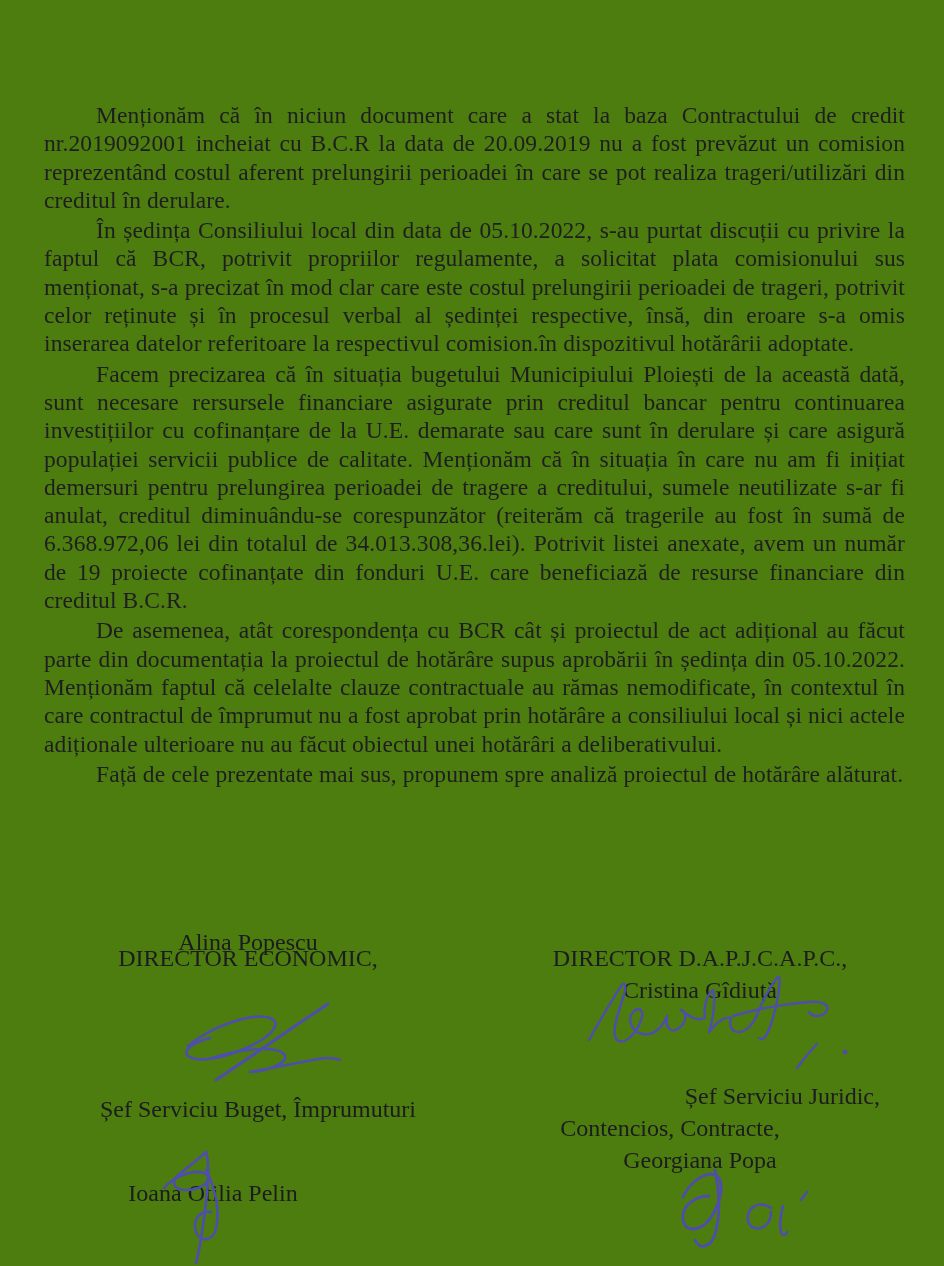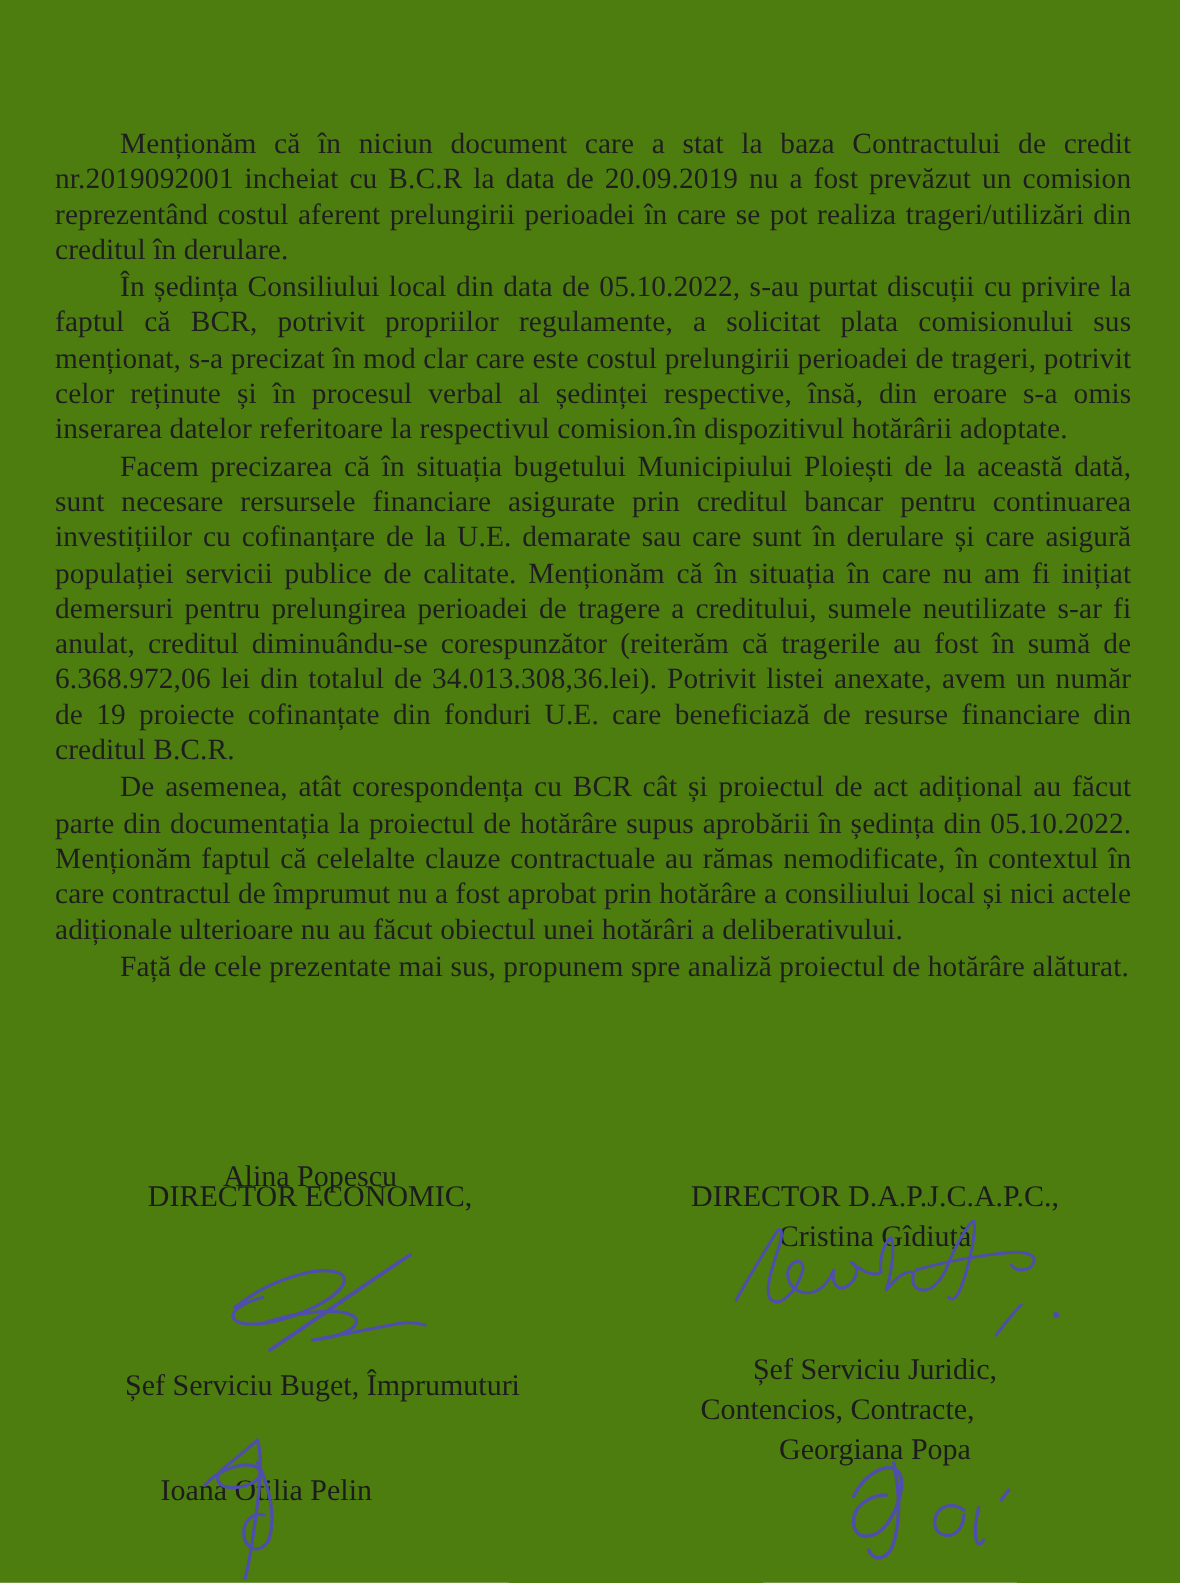--- a/index.html
+++ b/index.html
@@ -70,21 +70,21 @@
   <div class="sig-line" style="left:520px; top:944px; width:360px;">DIRECTOR D.A.P.J.C.A.P.C.,</div>
   <div class="sig-line" style="left:520px; top:976px; width:360px;">Cristina Gîdiuță</div>
 
   <svg class="sig-svg" style="left:583px; top:976px;" width="270" height="100" viewBox="0 0 270 100">
     <path d="M6,64 C18,42 32,20 38,10 C42,4 44,10 40,22 C34,40 28,58 34,64 C42,70 54,56 58,44 C62,34 56,30 50,36 C44,43 48,56 60,58 C72,60 80,50 84,40 C82,52 88,58 96,52 C104,46 104,36 98,34 C106,40 114,46 122,42 C120,32 124,18 130,14 C133,22 130,44 126,56 C134,46 142,40 148,42 C146,50 148,56 156,56 C164,56 172,46 176,34 C182,20 190,6 196,0 C198,8 194,30 188,48 C184,60 180,66 176,62" stroke-width="2.4"></path>
     <path d="M150,40 C170,34 200,28 226,26 C238,25 246,28 244,34 C241,41 230,42 226,36" stroke-width="2.4"></path>
     <path d="M214,92 C220,84 228,74 234,68" stroke-width="2.4"></path>
     <circle cx="262" cy="76" r="2.4" fill="#4f4dae" stroke="none"></circle>
   </svg>
 
-  <div class="sig-line" style="left:520px; top:1082px; width:360px;">Șef Serviciu Juridic,</div>
+  <div class="sig-line" style="left:520px; top:1082px; width:360px;text-align:right;">Șef Serviciu Juridic,</div>
   <div class="sig-line" style="left:490px; top:1114px; width:360px;">Contencios, Contracte,</div>
   <div class="sig-line" style="left:520px; top:1146px; width:360px;">Georgiana Popa</div>
 
   <svg class="sig-svg" style="left:653px; top:1162px;" width="212" height="100" viewBox="0 0 212 100">
     <path d="M30,35 C38,18 55,8 64,14 C72,20 68,42 56,58 C46,70 32,70 30,58 C28,44 42,34 56,34" stroke-width="2.8"></path>
     <path d="M62,8 C66,28 68,52 62,72 C58,86 46,88 42,78" stroke-width="2.8"></path>
     <path d="M118,46 C110,40 100,42 96,50 C92,60 98,68 108,66 C114,64 118,58 118,50 M130,44 C128,52 126,62 128,70 C129,74 132,74 134,70" stroke-width="2.6"></path>
     <path d="M148,38 L154,30" stroke-width="2.6"></path>
   </svg>
 

